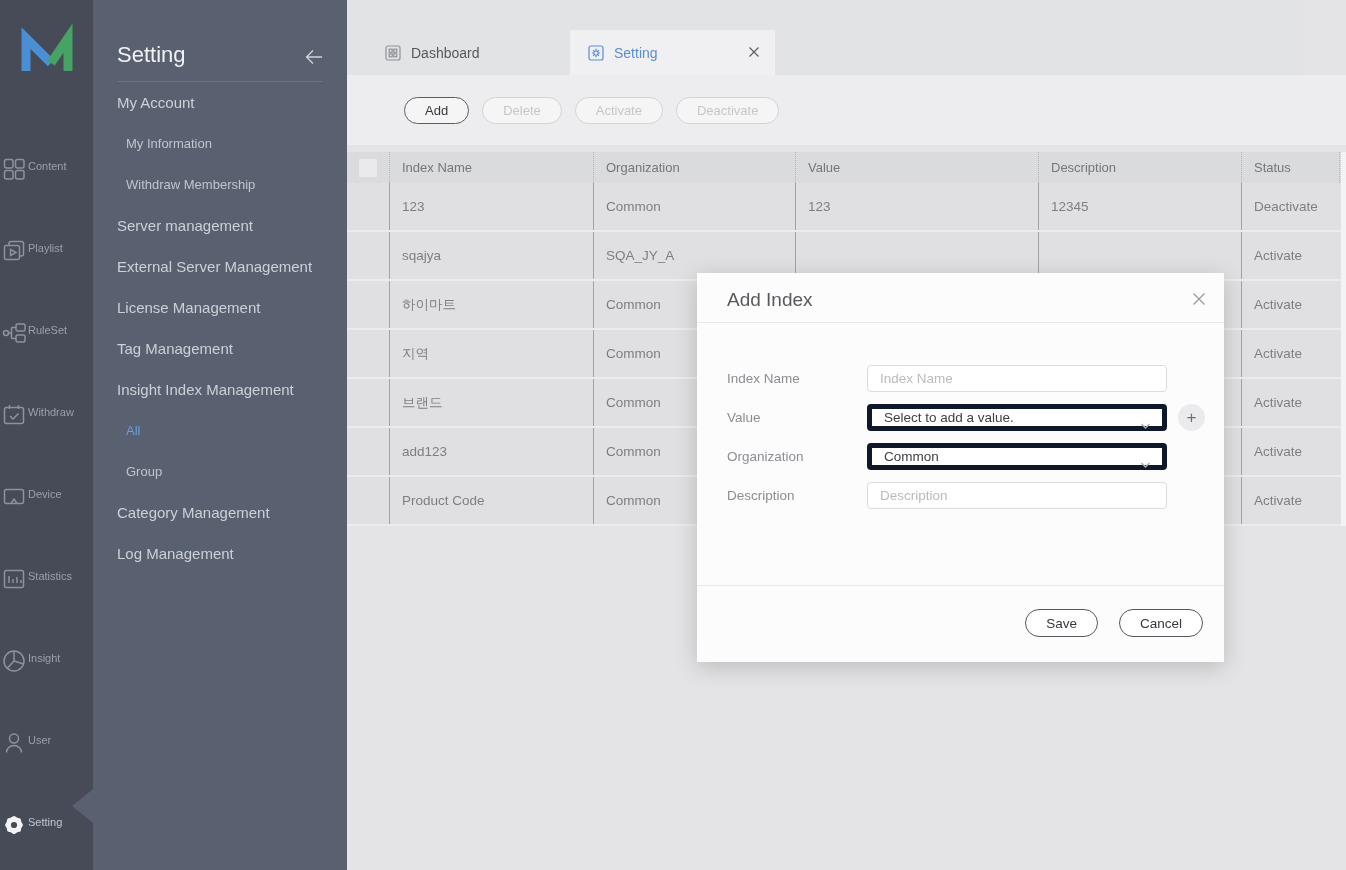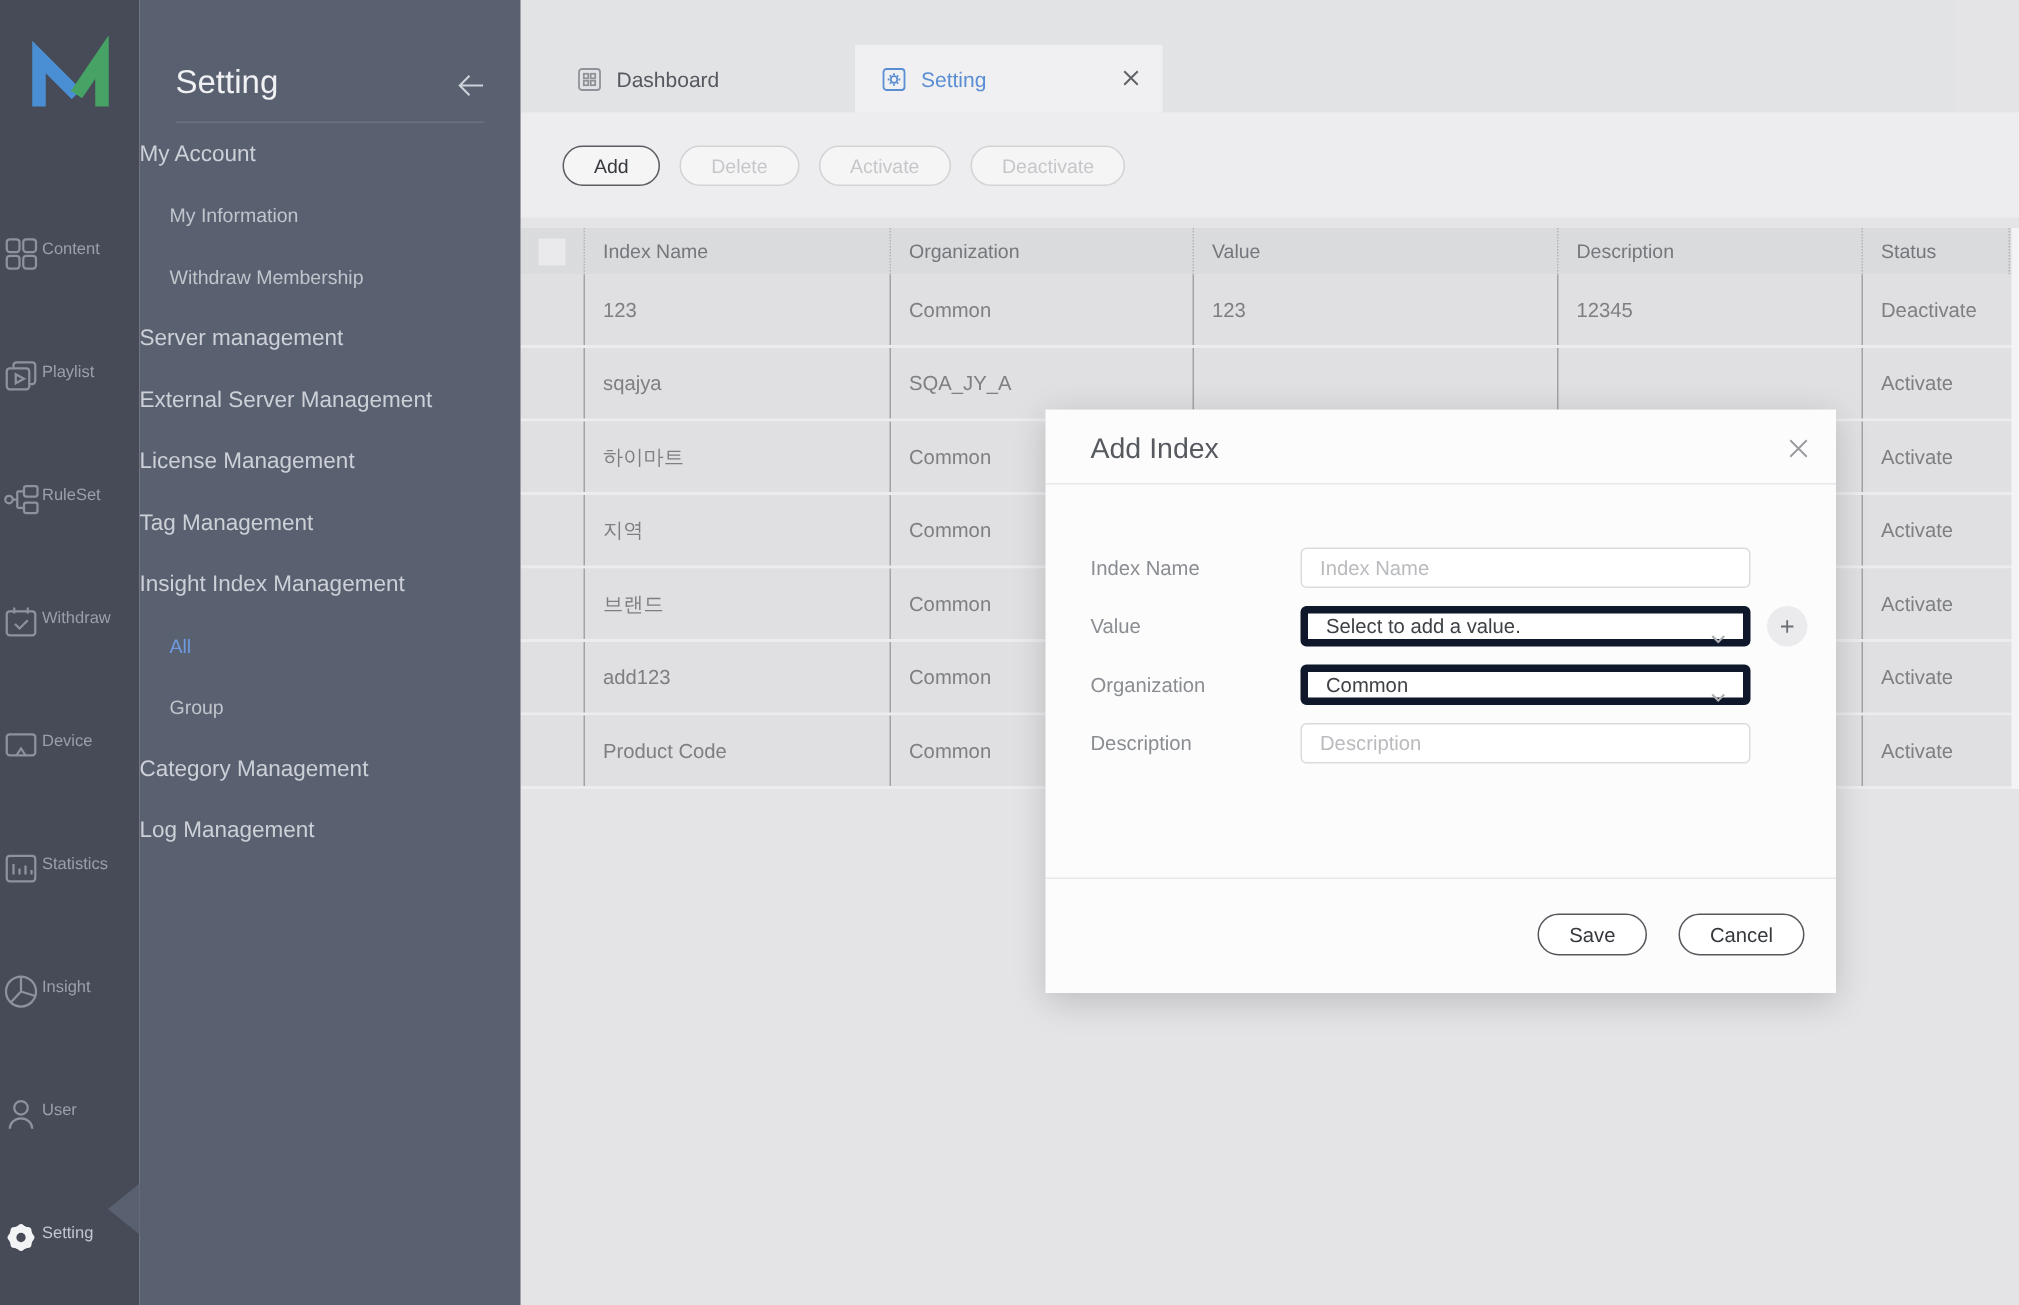--- a/index.html
+++ b/index.html
@@ -19,38 +19,38 @@
   .rail-notch { position:absolute; left:72px; top:789px; width:0; height:0;
     border-right:21px solid #596070; border-top:17px solid transparent; border-bottom:17px solid transparent; }
 
   
   .sidebar { position:absolute; left:93px; top:0; width:254px; height:870px; background:#596070; z-index:2; }
   .sb-title { position:absolute; left:24px; top:42px; font-size:22px; color:#f0f1f3; }
   .sb-back { position:absolute; right:22px; top:46px; width:22px; height:22px; cursor:pointer; }
   .sb-back svg { width:22px; height:22px; stroke:#cdd1d8; fill:none; stroke-width:1.4; }
   .sb-divider { position:absolute; left:24px; top:81px; width:206px; height:1px; background:#6c7281; }
   .sb-list { position:absolute; left:0; top:82px; width:254px; }
-  .side-item { height:41px; line-height:41px; font-size:15px; color:#ccd0d7; cursor:pointer; white-space:nowrap; }
-  .side-item.sub { padding-left:20px; font-size:13px; color:#c0c5cc; }
+  .side-item { height:41px; line-height:41px; padding-left:24px; font-size:15px; color:#ccd0d7; cursor:pointer; white-space:nowrap; }
+  .side-item.sub { padding-left:33px; font-size:13px; color:#c0c5cc; }
   .side-item.active { color:#6f9be0; }
 
   
   .main { position:absolute; left:347px; top:0; width:999px; height:870px; background:#e4e4e6; }
 
   
   .tabbar { position:absolute; left:0; top:0; width:957px; height:75px; background:#e2e3e5;padding-left:41px; }
   .tab { position:absolute; top:30px; height:45px; display:flex; align-items:center; cursor:pointer; font-size:14px; }
   .tab .tic { width:16px; height:16px; margin-right:10px; }
   .tab-dashboard { left:23px; width:200px; padding-left:15px; color:#55595f; }
   .tab-setting { left:223px; width:205px; padding-left:18px; background:#f0f0f2; color:#5a8ed2; }
   .tab-close { position:absolute; right:13px; top:14px; width:16px; height:16px; cursor:pointer; }
   .tab-close svg { width:16px; height:16px; stroke:#5e6165; stroke-width:1.3; }
 
   
-  .toolbar { position:absolute; left:0; top:75px; width:999px; height:70px; background:#ededef; display:flex; align-items:center; padding-left:28px; gap:13px; }
+  .toolbar { position:absolute; left:0; top:75px; width:999px; height:70px; background:#ededef; display:flex; align-items:center; padding-left:57px; gap:13px; }
   .tb-btn { height:27px; padding:0 20px; border-radius:14px; background:rgba(255,255,255,0.45); font-size:13px;
     font-family:"Liberation Sans", sans-serif; cursor:pointer; border:1px solid #d2d3d5; color:#c5c7ca; }
   .tb-btn.primary { border:1px solid #5a5d62; color:#36393d; }
 
   
   .thead { position:absolute; left:0; top:152px; width:999px; height:31px; background:#dadbdd; display:flex; }
   .tcell { flex:none; display:flex; align-items:center; padding-left:12px; overflow:hidden; white-space:nowrap; }
   .thead .tcell { font-size:13px; color:#74777b; border-left:1px dotted #b2b3b6; }
   .thead .tcell.c-check { border-left:none; justify-content:center; padding-left:0; }
   .thead .tcell.c-status { border-right:1px dotted #b2b3b6; }

